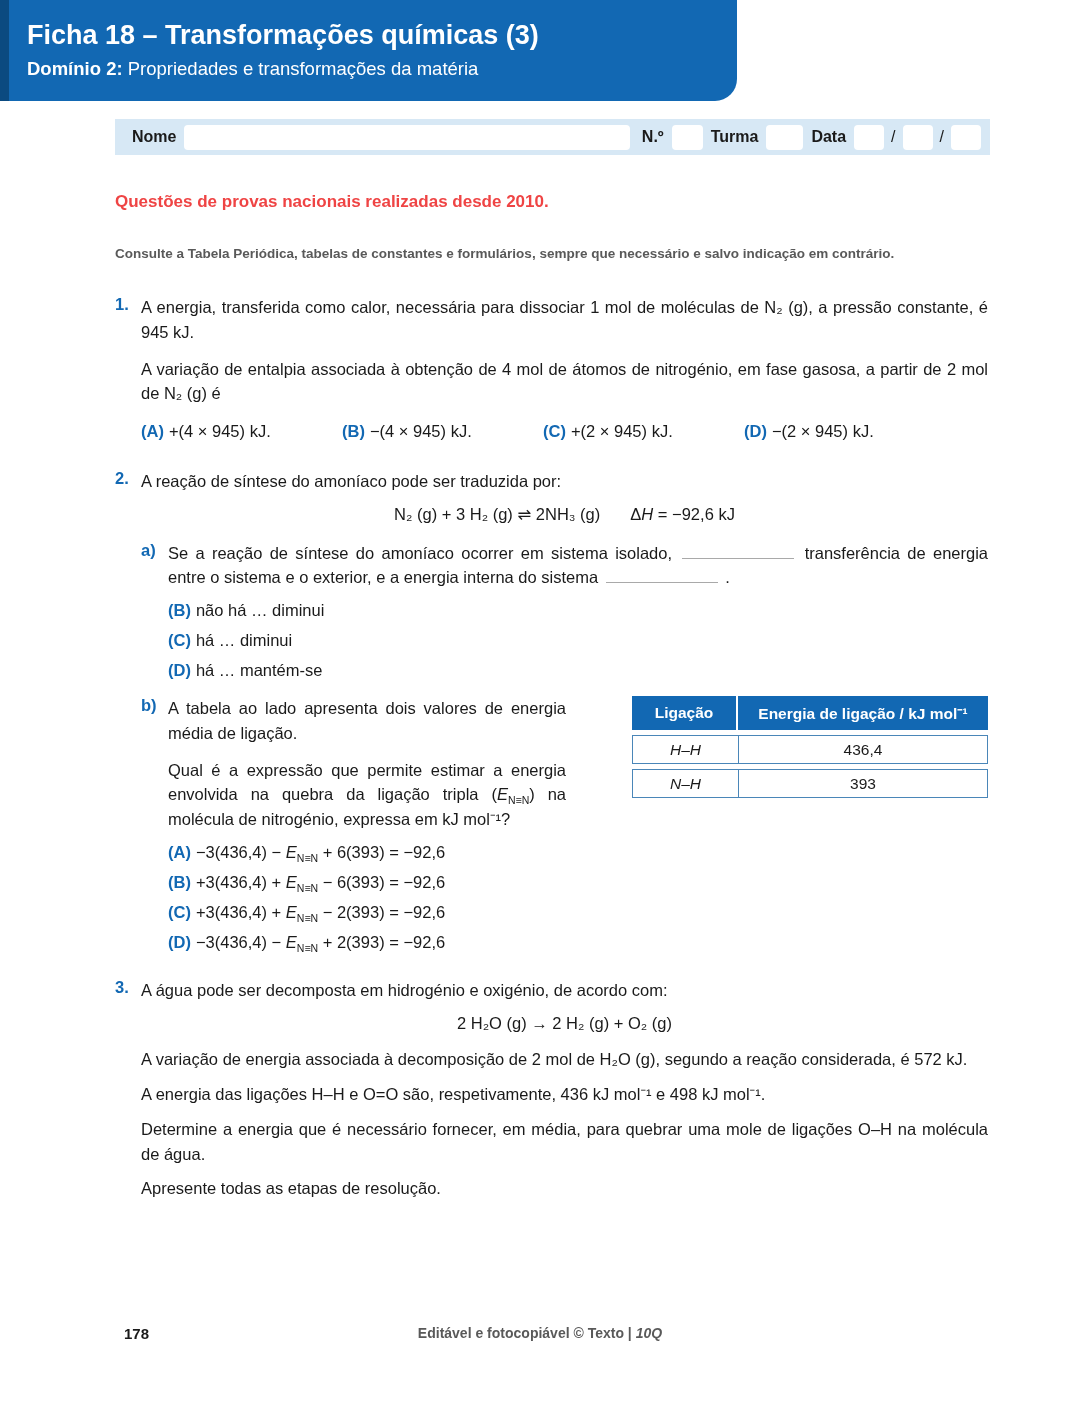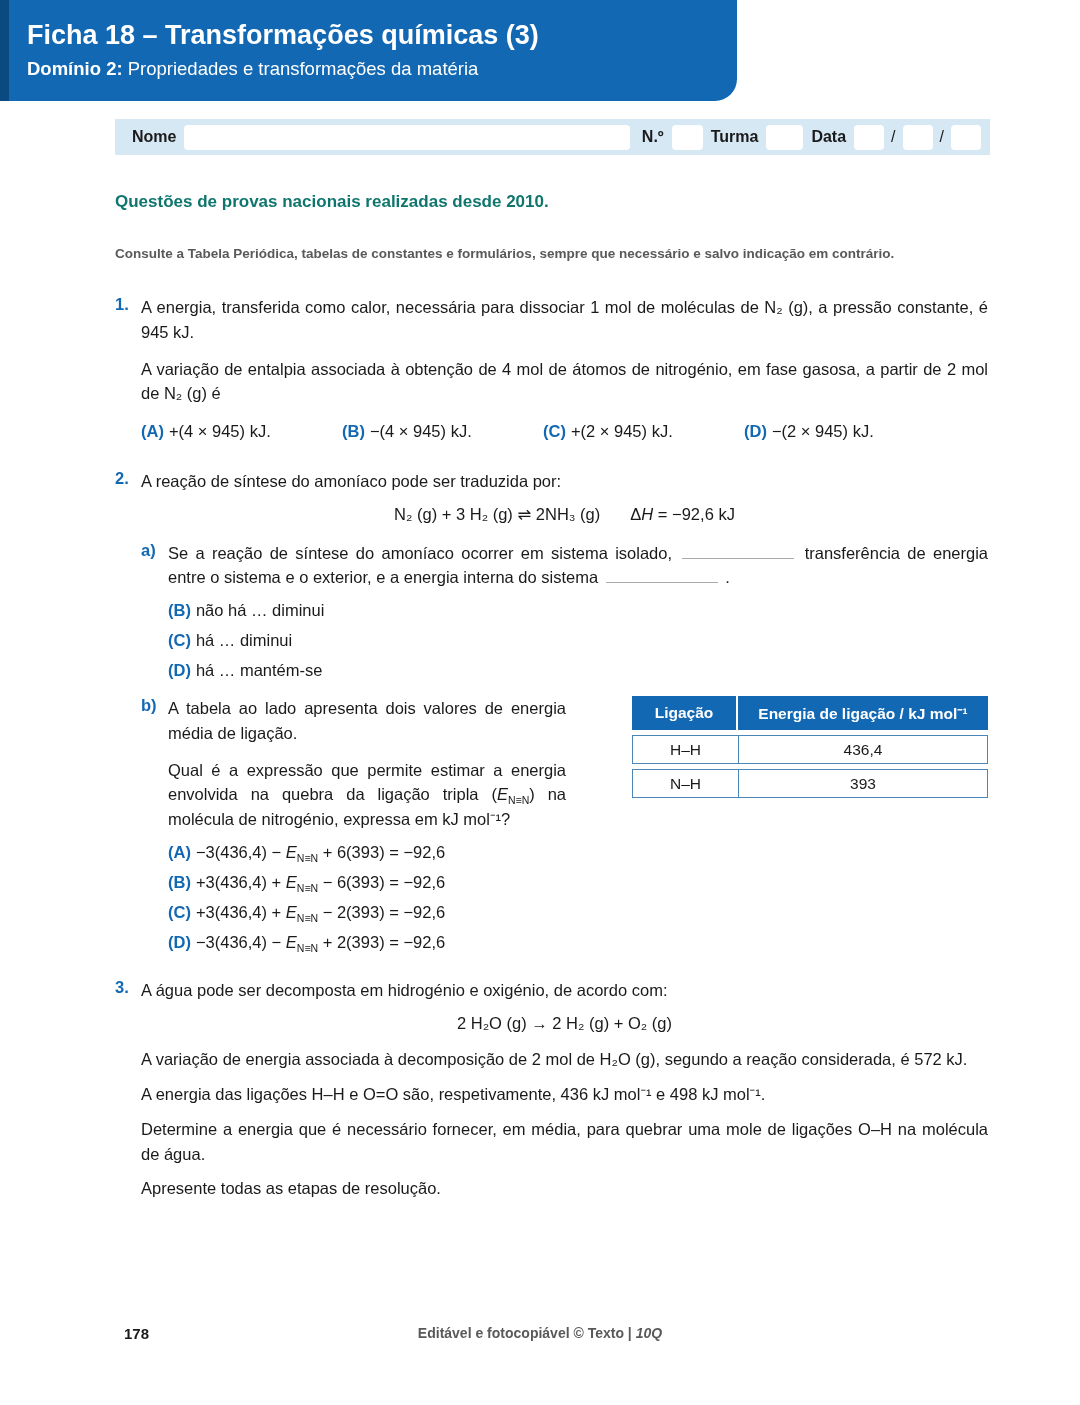--- a/index.html
+++ b/index.html
@@ -39,21 +39,21 @@
   }
   .idlbl { font-weight: bold; margin: 12px 8px; white-space: nowrap; }
   .idinput {
     height: 25px; background: #ffffff; border: none; border-radius: 4px;
     font: inherit; padding: 0 6px; box-sizing: border-box; outline: none;
   }
   .grow { flex: 1; margin-right: 4px; }
   .w30 { width: 31px; } .w34 { width: 37px; } .w28 { width: 30px; }
   .slash { margin: 0 7px; }
   
-  .h-blue { margin: 37px 90px 0 115px; color: #0f766e; font-weight: bold; font-size: 17px; }
+  .h-blue { margin: 37px 90px 0 115px; color: #ef4444; font-weight: bold; font-size: 17px; }
   .note { margin: 34px 90px 12px 115px; color: #595959; font-weight: bold; font-size: 13.5px; }
   
   .q { display: flex; margin: 34px 92px 0 115px; }
   .q2 { margin-top: 28px; }
   .q3 { margin-top: 26px; }
   .qnum { width: 26px; flex: none; color: #1268b3; font-weight: bold; }
   .qbody { flex: 1; min-width: 0; }
   p { margin: 0; line-height: 1.5; }
   .just { text-align: justify; }
   .mt10 { margin-top: 10px; }
@@ -81,21 +81,21 @@
   
   .btop { display: flex; }
   .bleft { width: 398px; flex: none; }
   .btable { margin-left: auto; width: 356px; font-size: 15.5px; align-self: flex-start; }
   .thead { display: flex; background: #1268b3; color: #ffffff; font-weight: bold; height: 34px; }
   .th, .td { display: flex; align-items: center; justify-content: center; box-sizing: border-box; }
   .thead .c1 { width: 106px; border-right: 2px solid #ffffff; }
   .c1 { width: 106px; }
   .c2 { flex: 1; }
   .trow { display: flex; border: 1px solid #4a86b8; margin-top: 5px; height: 29px; box-sizing: border-box; background: #ffffff; }
-  .trow .c1 { border-right: 1px solid #4a86b8; align-self: stretch; }
+  .trow .c1 { border-right: 1px solid #4a86b8; align-self: stretch; font-style: italic; }
   
   .pgfoot {
     position: absolute; left: 0; top: 1325px; width: 100%;
     text-align: center; color: #595959; font-weight: bold; font-size: 14px;
   }
   .pgnum { position: absolute; left: 124px; color: #1a1a1a; font-size: 15px; }
   .credit i { font-style: italic; }
 </style>
 </head>
 <body>

